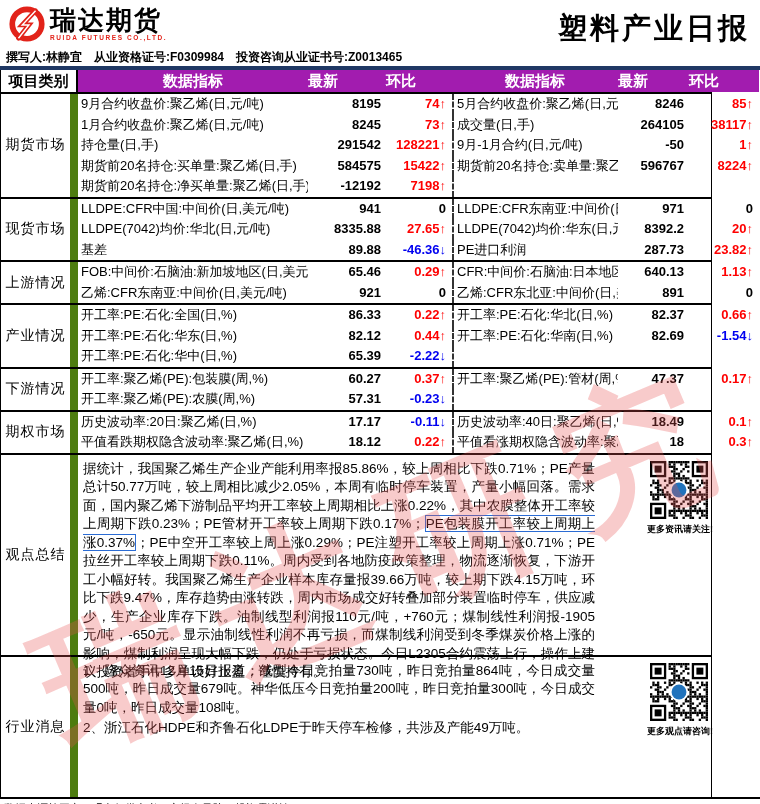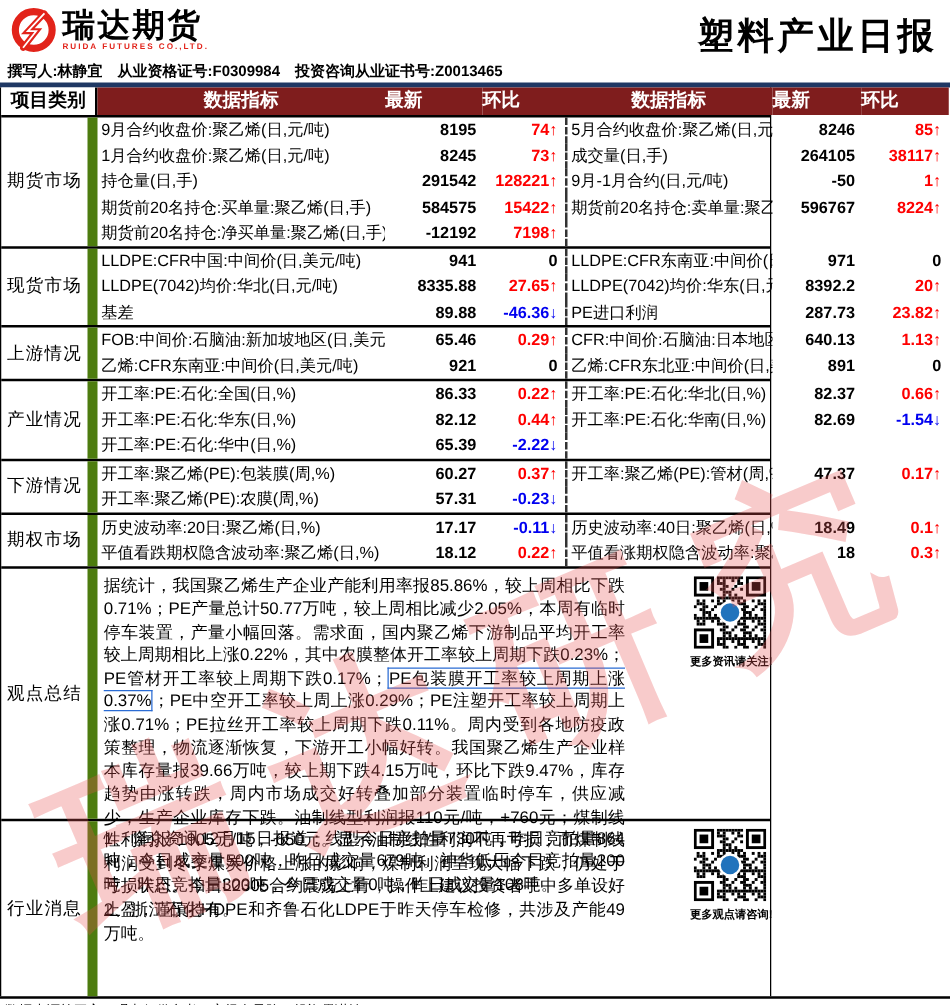--- a/index.html
+++ b/index.html
@@ -12,24 +12,24 @@
   .logo svg{display:block;}
   .logo-txt{line-height:1;}
   .logo-cn{font-size:26px;font-weight:bold;letter-spacing:2px;}
   .logo-en{font-size:6.5px;color:#e2231a;font-weight:bold;letter-spacing:1.6px;margin-top:2px;}
   .rpt-title{font-size:29px;font-weight:bold;letter-spacing:3px;margin-top:4px;}
   .rpt-date{font-size:22px;font-weight:bold;margin-top:8px;}
   .byline{font-size:12px;font-weight:bold;padding:3px 0 0 6px;height:17px;}
   .navybar{height:4px;background:#1f3864;}
 
   
-  .tbl{border-left:1.5px solid #000;border-right:1.5px solid #000;box-sizing:border-box;width:617px;}
+  .tbl{border-left:1.5px solid #000;border-right:1.5px solid #000;box-sizing:border-box;width:712px;}
   .thead{display:grid;grid-template-columns:77px 230px 78px 66px 166px 71px 70px;height:22px;line-height:22px;font-weight:bold;font-size:15px;}
   .thead .h-cat{background:#fff;color:#000;text-align:center;border-right:2px solid #000;box-sizing:border-box;}
-  .thead .h{background:#7f1d1d;color:#fff;}
+  .thead .h{background:#a21caf;color:#fff;}
   .h.ind{text-align:center;}
   .h.num{text-align:left;padding-right:8px;box-sizing:border-box;}
 
   .section{display:flex;border-top:2px solid #000;}
   .cat-cell{width:77px;flex:0 0 77px;border-right:8px solid #4d7c0f;box-sizing:border-box;display:flex;align-items:center;justify-content:center;font-size:14px;letter-spacing:1px;}
   .rows{flex:1;min-width:0;}
   .trow{display:grid;grid-template-columns:230px 78px 66px 166px 71px 70px;height:20.5px;line-height:20.5px;font-size:13px;}
   .c-ind{white-space:nowrap;overflow:hidden;padding-left:3px;box-sizing:border-box;}
   .c-ind-r{border-left:2px dashed #333;}
   .c-num{text-align:right;font-weight:bold;padding-right:5px;box-sizing:border-box;white-space:nowrap;}

